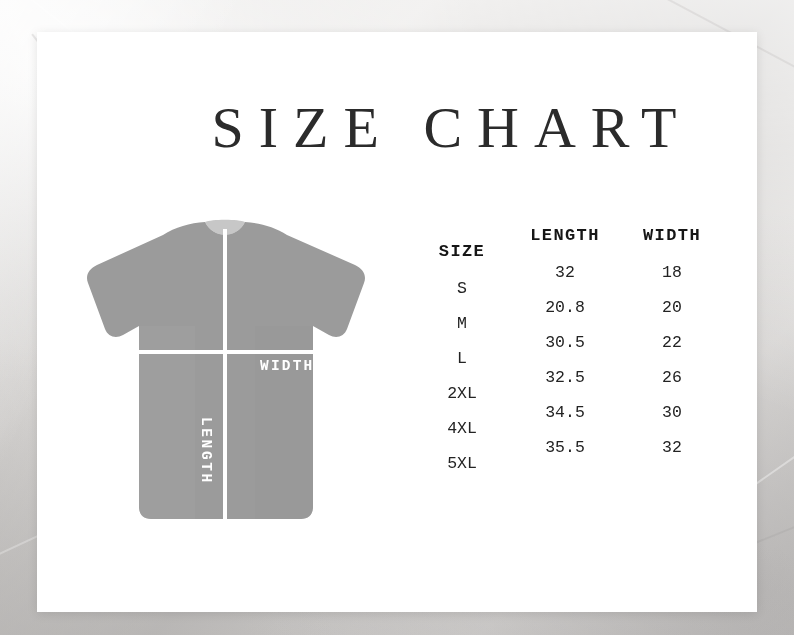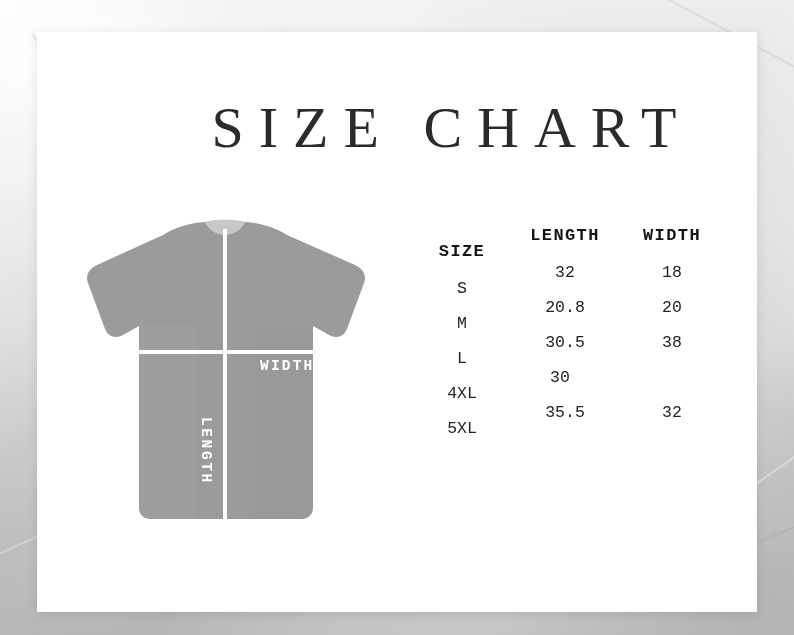--- a/index.html
+++ b/index.html
@@ -197,28 +197,34 @@
 
       <div class="row body">
         <div class="cell c-size">M</div>
         <div class="cell c-len">20.8</div>
         <div class="cell c-wid">20</div>
       </div>
 
       <div class="row body">
         <div class="cell c-size">L</div>
         <div class="cell c-len">30.5</div>
-        <div class="cell c-wid">38</div>
-      </div>
-
-
+        <div class="cell c-wid">22</div>
+      </div>
+
+
+      <div class="row body">
+        <div class="cell c-size">2XL</div>
+        <div class="cell c-len">32.5</div>
+        <div class="cell c-wid">26</div>
+      </div>
 
 
       <div class="row body">
         <div class="cell c-size">4XL</div>
+        <div class="cell c-len">34.5</div>
         <div class="cell c-wid">30</div>
       </div>
 
       <div class="row body">
         <div class="cell c-size">5XL</div>
         <div class="cell c-len">35.5</div>
         <div class="cell c-wid">32</div>
       </div>
 
     </div>

